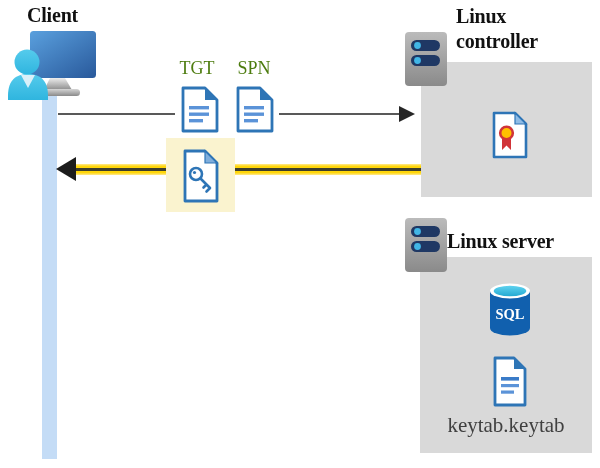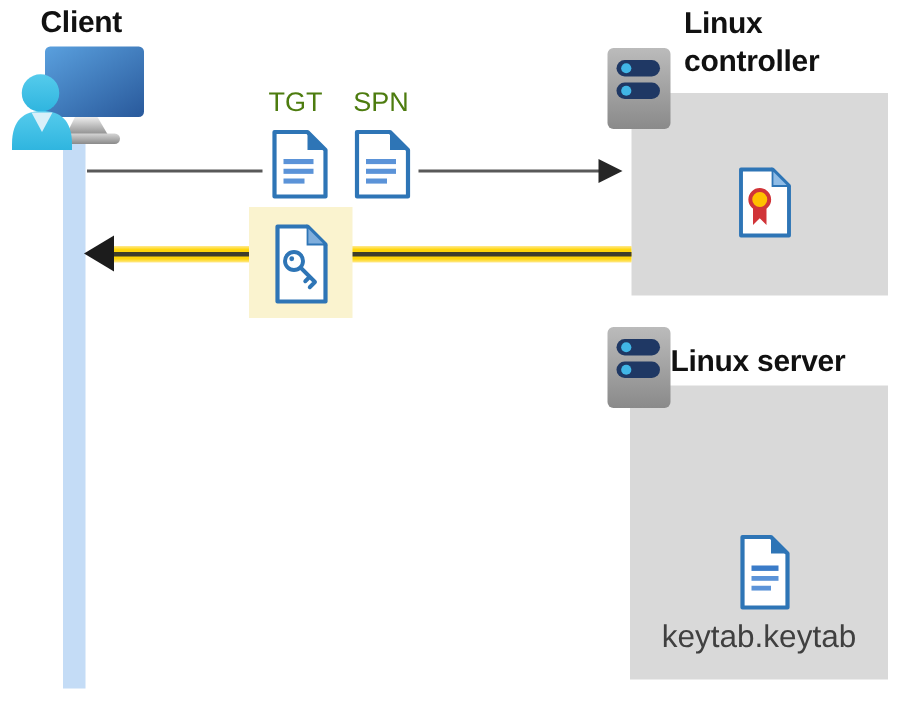--- a/index.html
+++ b/index.html
@@ -1,18 +1,18 @@
 <!DOCTYPE html>
 <html><head>
 <meta charset="utf-8">
 <style>
   html,body { margin:0; padding:0; background:#fff; }
   .canvas {
     position:relative; width:600px; height:468px; background:#ffffff;
-    font-family:Liberation Sans, sans-serif; overflow:hidden;
+    font-family:Liberation Serif, serif; overflow:hidden;
   }
   .abs { position:absolute; }
   .gray-box { position:absolute; background:#D9D9D9; }
   .title {
     position:absolute; font-size:20px; font-weight:bold; color:#111111;
     line-height:25px; letter-spacing:-0.2px;
   }
   .ticket-label {
     position:absolute; font-size:18px; color:#4d7c0f; text-align:center;
   }
@@ -158,20 +158,28 @@
       <rect x="1" y="1" width="42" height="54" rx="4" fill="url(#gradServer)"></rect>
       <rect x="7" y="9" width="29" height="11" rx="5.5" fill="#1F3864"></rect>
       <circle cx="13.5" cy="14.5" r="3.4" fill="#41B6E6"></circle>
       <rect x="7" y="24" width="29" height="11" rx="5.5" fill="#1F3864"></rect>
       <circle cx="13.5" cy="29.5" r="3.4" fill="#41B6E6"></circle>
     </svg>
   </div>
 
   <div class="title" style="left:447px;top:229px;white-space:nowrap">Linux server</div>
 
+  <div class="abs" style="left:488px;top:282px">
+    <svg width="44" height="55" viewBox="0 0 44 55">
+      <path d="M2 9 h40 v37 a20 7.5 0 0 1 -40 0 z" fill="#1160AE"></path>
+      <ellipse cx="22" cy="9" rx="20" ry="7.5" fill="#ffffff"></ellipse>
+      <ellipse cx="22" cy="9" rx="16.3" ry="5.3" fill="url(#gradCyanTop)"></ellipse>
+      <text x="22" y="37" text-anchor="middle" font-size="14.5" font-weight="bold" fill="#ffffff">SQL</text>
+    </svg>
+  </div>
 
   <div class="abs" style="left:491px;top:356px">
     <svg width="38" height="51" viewBox="0 0 38 51">
       <path d="M4 2 H23 L34 13 V49 H4 Z" fill="#ffffff" stroke="#2E75B6" stroke-width="2.8" stroke-linejoin="round"></path>
       <path d="M23 2 V13 H34 Z" fill="#2E75B6"></path>
       <rect x="10" y="21" width="18" height="3.6" fill="#3A7BC8"></rect>
       <rect x="10" y="28" width="18" height="3.2" fill="#5B93D8"></rect>
       <rect x="10" y="34.5" width="13" height="3.2" fill="#5B93D8"></rect>
     </svg>
   </div>

